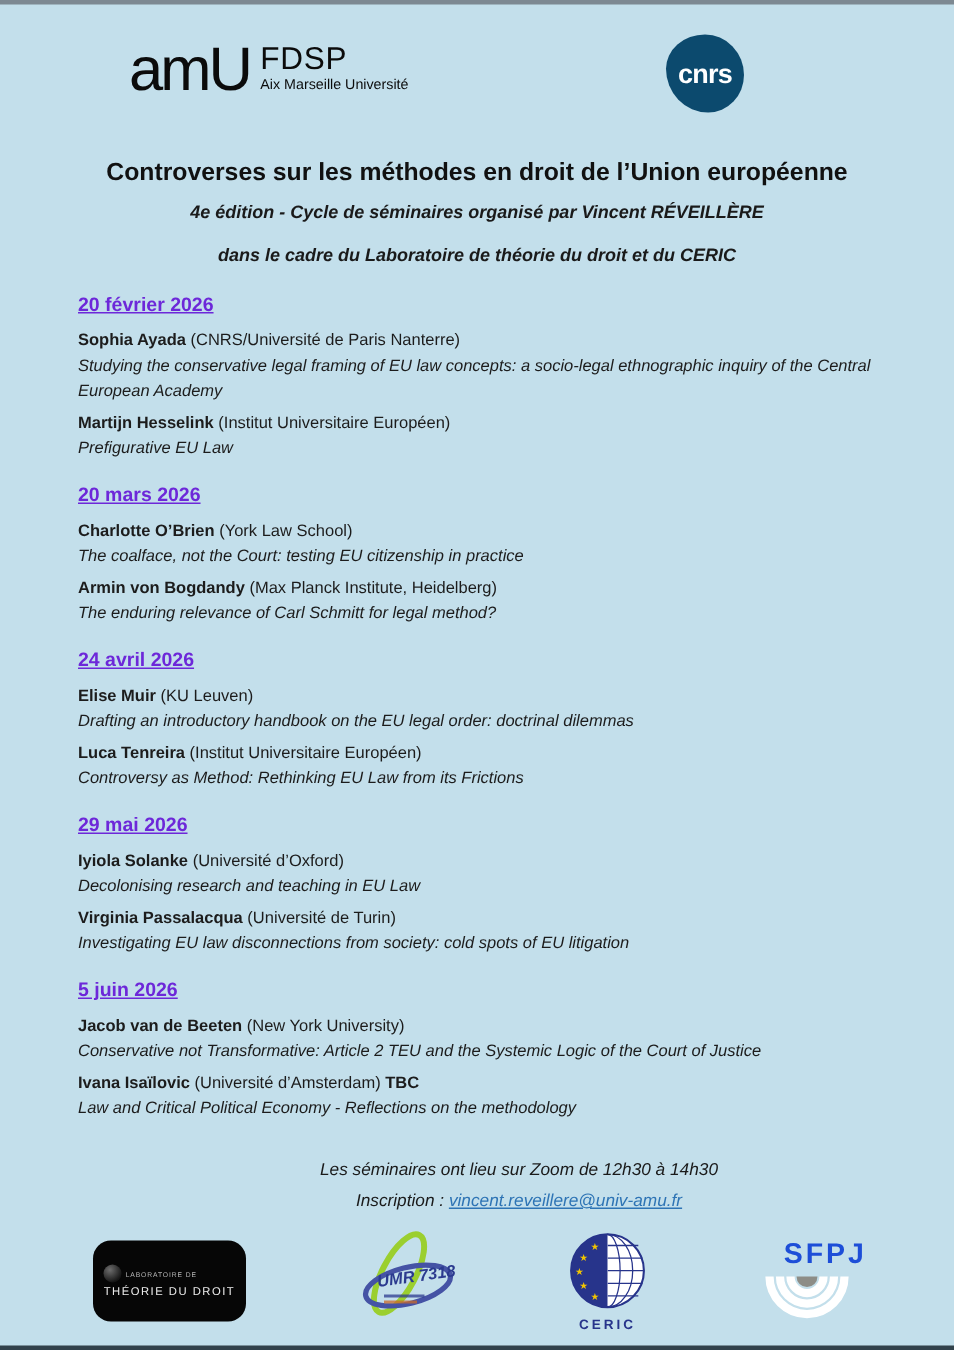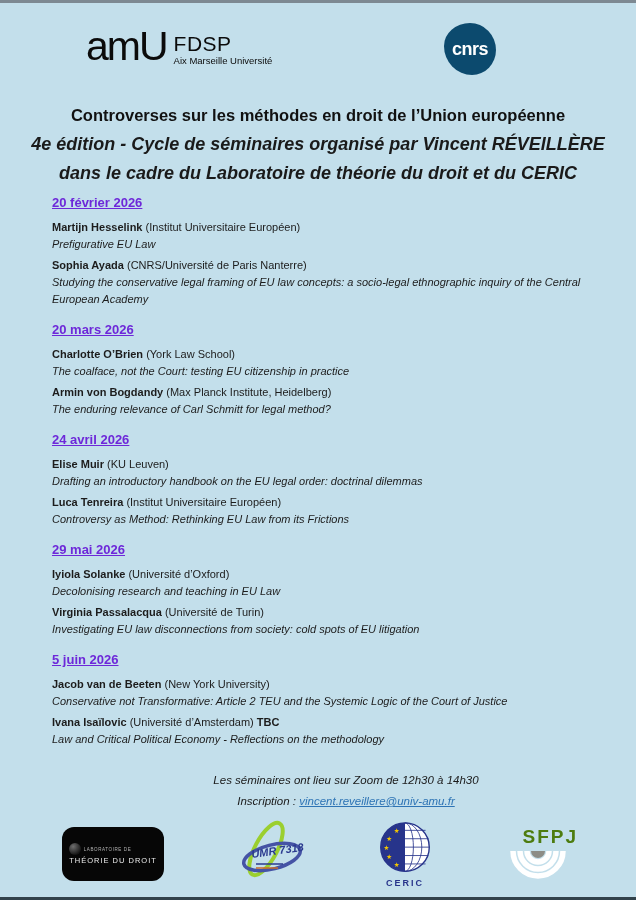--- a/index.html
+++ b/index.html
@@ -8,37 +8,37 @@
     width:636px;height:900px;
     background:#c3dfeb;
     font-family:"Liberation Sans",sans-serif;
     color:#1c1c1c;
     overflow:hidden;
   }
   .top-bar{position:absolute;top:0;left:0;width:100%;height:3px;background:#7d8992;}
   .bottom-bar{position:absolute;bottom:0;left:0;width:100%;height:3px;background:#32424b;}
 
   
-  .amu-logo{position:absolute;left:86px;top:26px;display:flex;align-items:flex-end;color:#0b0b0b;}
+  .amu-logo{position:absolute;left:86px;top:26px;display:flex;align-items:flex-start;color:#0b0b0b;}
   .amu-acronym{font-size:41px;line-height:40px;font-weight:500;letter-spacing:-2px;}
   .amu-right{margin-left:7px;margin-top:3px;display:flex;flex-direction:column;}
   .amu-faculty{font-size:21px;line-height:22px;letter-spacing:.5px;font-weight:400;}
   .amu-univ{font-size:9.5px;line-height:11px;font-weight:400;}
   .cnrs-logo{
     position:absolute;left:444px;top:23px;width:52px;height:52px;
     background:#0c4a6e;border-radius:50% 50% 46% 54% / 44% 52% 48% 56%;
     display:flex;align-items:center;justify-content:center;
   }
   .cnrs-text{color:#fff;font-size:18px;font-weight:700;letter-spacing:-.5px;}
 
   
   .title{position:absolute;top:95px;left:0;width:100%;text-align:center;
     font-size:16.5px;font-weight:700;color:#111;}
   .subtitle{position:absolute;left:0;width:100%;text-align:center;
-    font-size:18px;font-weight:700;font-style:italic;color:#1a1a1a;}
+    font-size:12px;font-weight:700;font-style:italic;color:#1a1a1a;}
   .subtitle1{top:134px;}
   .subtitle2{top:163px;}
 
   
   .main{position:absolute;top:194px;left:52px;right:55px;}
   .session{margin:0 0 13px 0;}
   .session h2{
     font-size:13px;line-height:17px;font-weight:700;color:#6d28d9;
     text-decoration:underline;margin:0 0 8px 0;
   }
@@ -60,21 +60,21 @@
   .lab-logo{width:102px;height:54px;background:#060606;display:flex;flex-direction:column;
     align-items:center;justify-content:center;border-radius:12px;}
   .lab-top{display:flex;align-items:center;gap:3px;margin-bottom:1px;margin-right:26px;}
   .lab-sphere{width:12px;height:12px;border-radius:50%;
     background:radial-gradient(circle at 35% 30%, #6e6e6e, #161616 72%);}
   .lab-line1{font-size:4.5px;color:#b5b5b5;letter-spacing:.6px;}
   .lab-line2{font-size:7.5px;color:#ececec;letter-spacing:1px;}
   .ceric-logo{display:flex;flex-direction:column;align-items:center;}
   .ceric-label{font-size:9px;font-weight:700;color:#27348b;letter-spacing:2px;margin-top:1px;}
   .sfpj-logo{display:flex;flex-direction:column;align-items:center;}
-  .sfpj-label{font-size:19px;font-weight:700;color:#4d7c0f;letter-spacing:2px;line-height:20px;margin-left:25px;}
+  .sfpj-label{font-size:19px;font-weight:700;color:#1d4ed8;letter-spacing:2px;line-height:20px;margin-left:25px;}
 </style>
 </head>
 <body>
 
 <div class="page">
   <div class="top-bar"></div>
 
   <div class="amu-logo">
     <span class="amu-acronym">amU</span>
     <span class="amu-right">
@@ -88,26 +88,26 @@
 
   <h1 class="title">Controverses sur les méthodes en droit de l’Union européenne</h1>
   <div class="subtitle subtitle1">4e édition - Cycle de séminaires organisé par Vincent RÉVEILLÈRE</div>
   <div class="subtitle subtitle2">dans le cadre du Laboratoire de théorie du droit et du CERIC</div>
 
   <div class="main">
 
     <div class="session">
       <h2>20 février 2026</h2>
       <div class="talk">
+        <p class="speaker-line"><span class="speaker-name">Sophia Ayada</span><span> (CNRS/Université de Paris Nanterre)</span><span class="speaker-note"></span></p>
+        <p class="talk-title">Studying the conservative legal framing of EU law concepts: a socio-legal ethnographic inquiry of the Central European Academy</p>
+      </div>
+      <div class="talk">
         <p class="speaker-line"><span class="speaker-name">Martijn Hesselink</span><span> (Institut Universitaire Européen)</span><span class="speaker-note"></span></p>
         <p class="talk-title">Prefigurative EU Law</p>
-      </div>
-      <div class="talk">
-        <p class="speaker-line"><span class="speaker-name">Sophia Ayada</span><span> (CNRS/Université de Paris Nanterre)</span><span class="speaker-note"></span></p>
-        <p class="talk-title">Studying the conservative legal framing of EU law concepts: a socio-legal ethnographic inquiry of the Central European Academy</p>
       </div>
     </div>
 
     <div class="session">
       <h2>20 mars 2026</h2>
       <div class="talk">
         <p class="speaker-line"><span class="speaker-name">Charlotte O’Brien</span><span> (York Law School)</span><span class="speaker-note"></span></p>
         <p class="talk-title">The coalface, not the Court: testing EU citizenship in practice</p>
       </div>
       <div class="talk">

